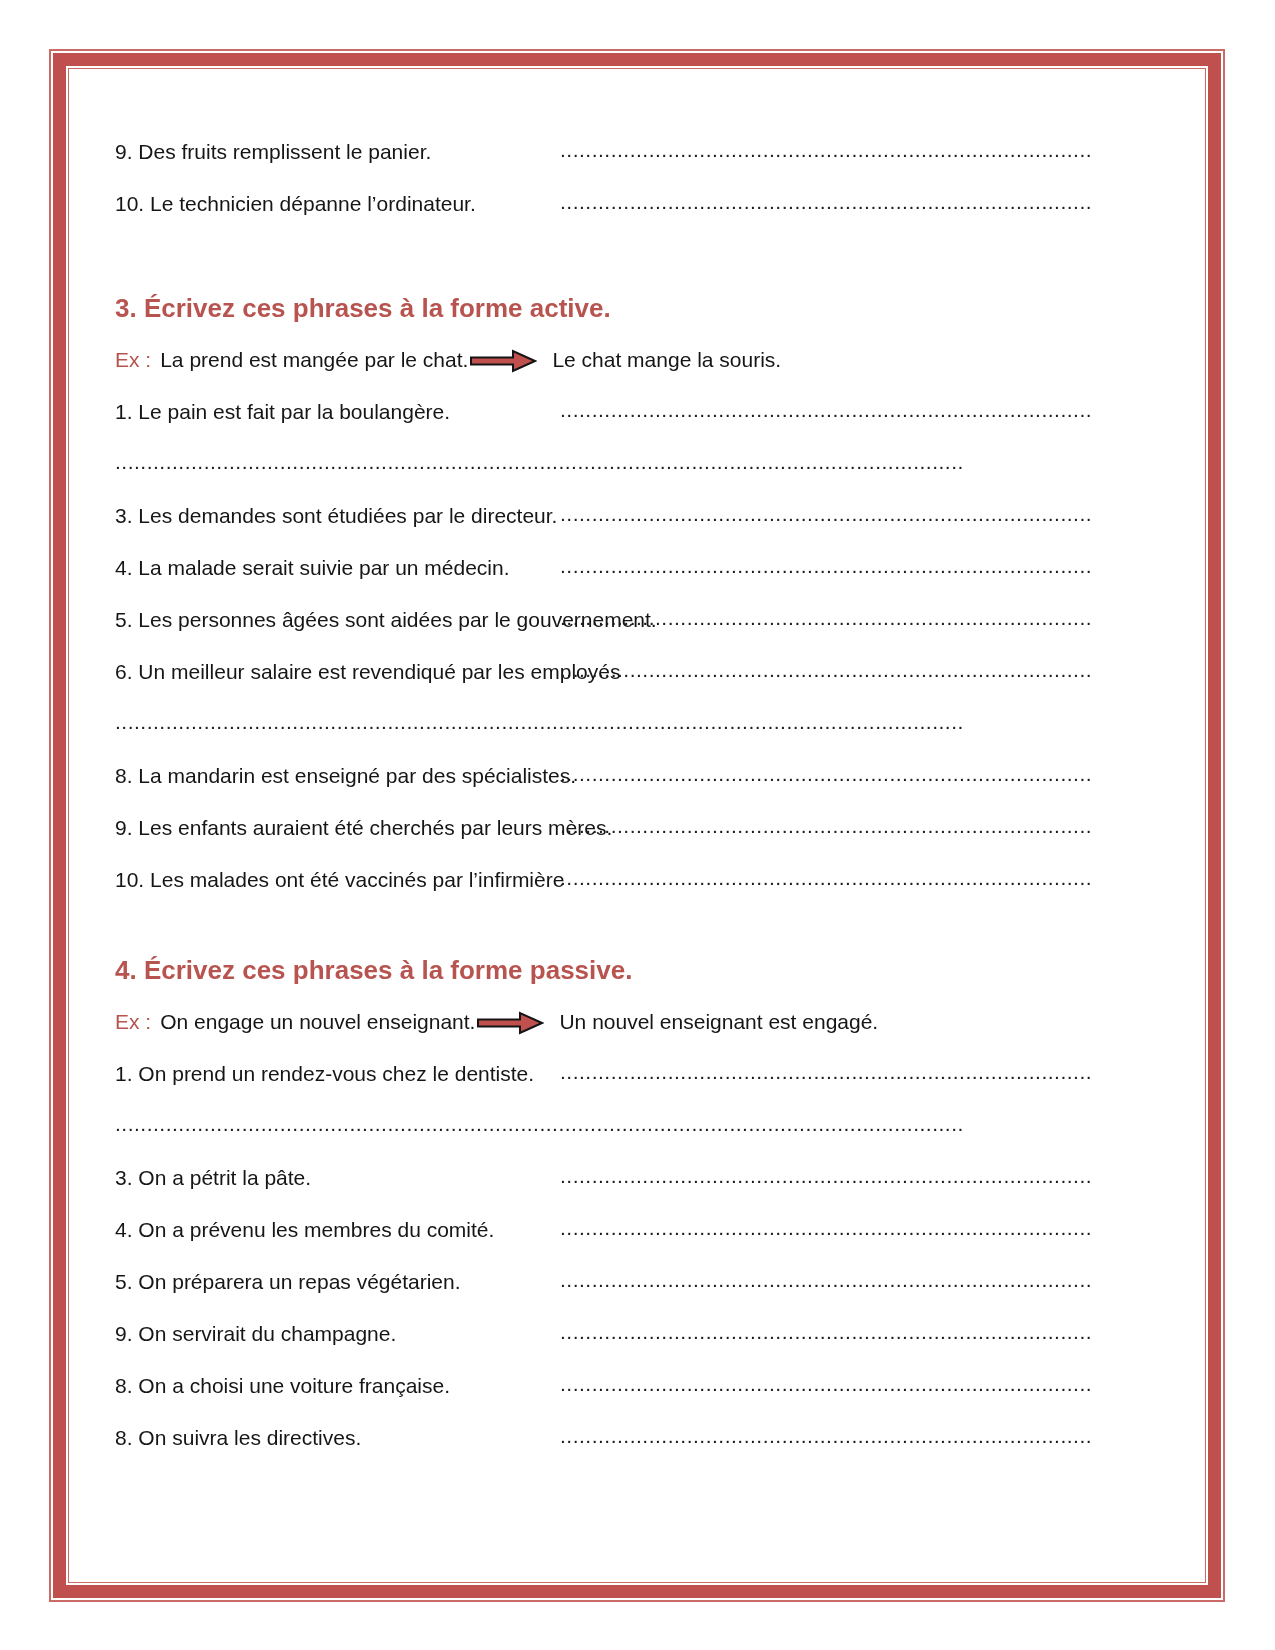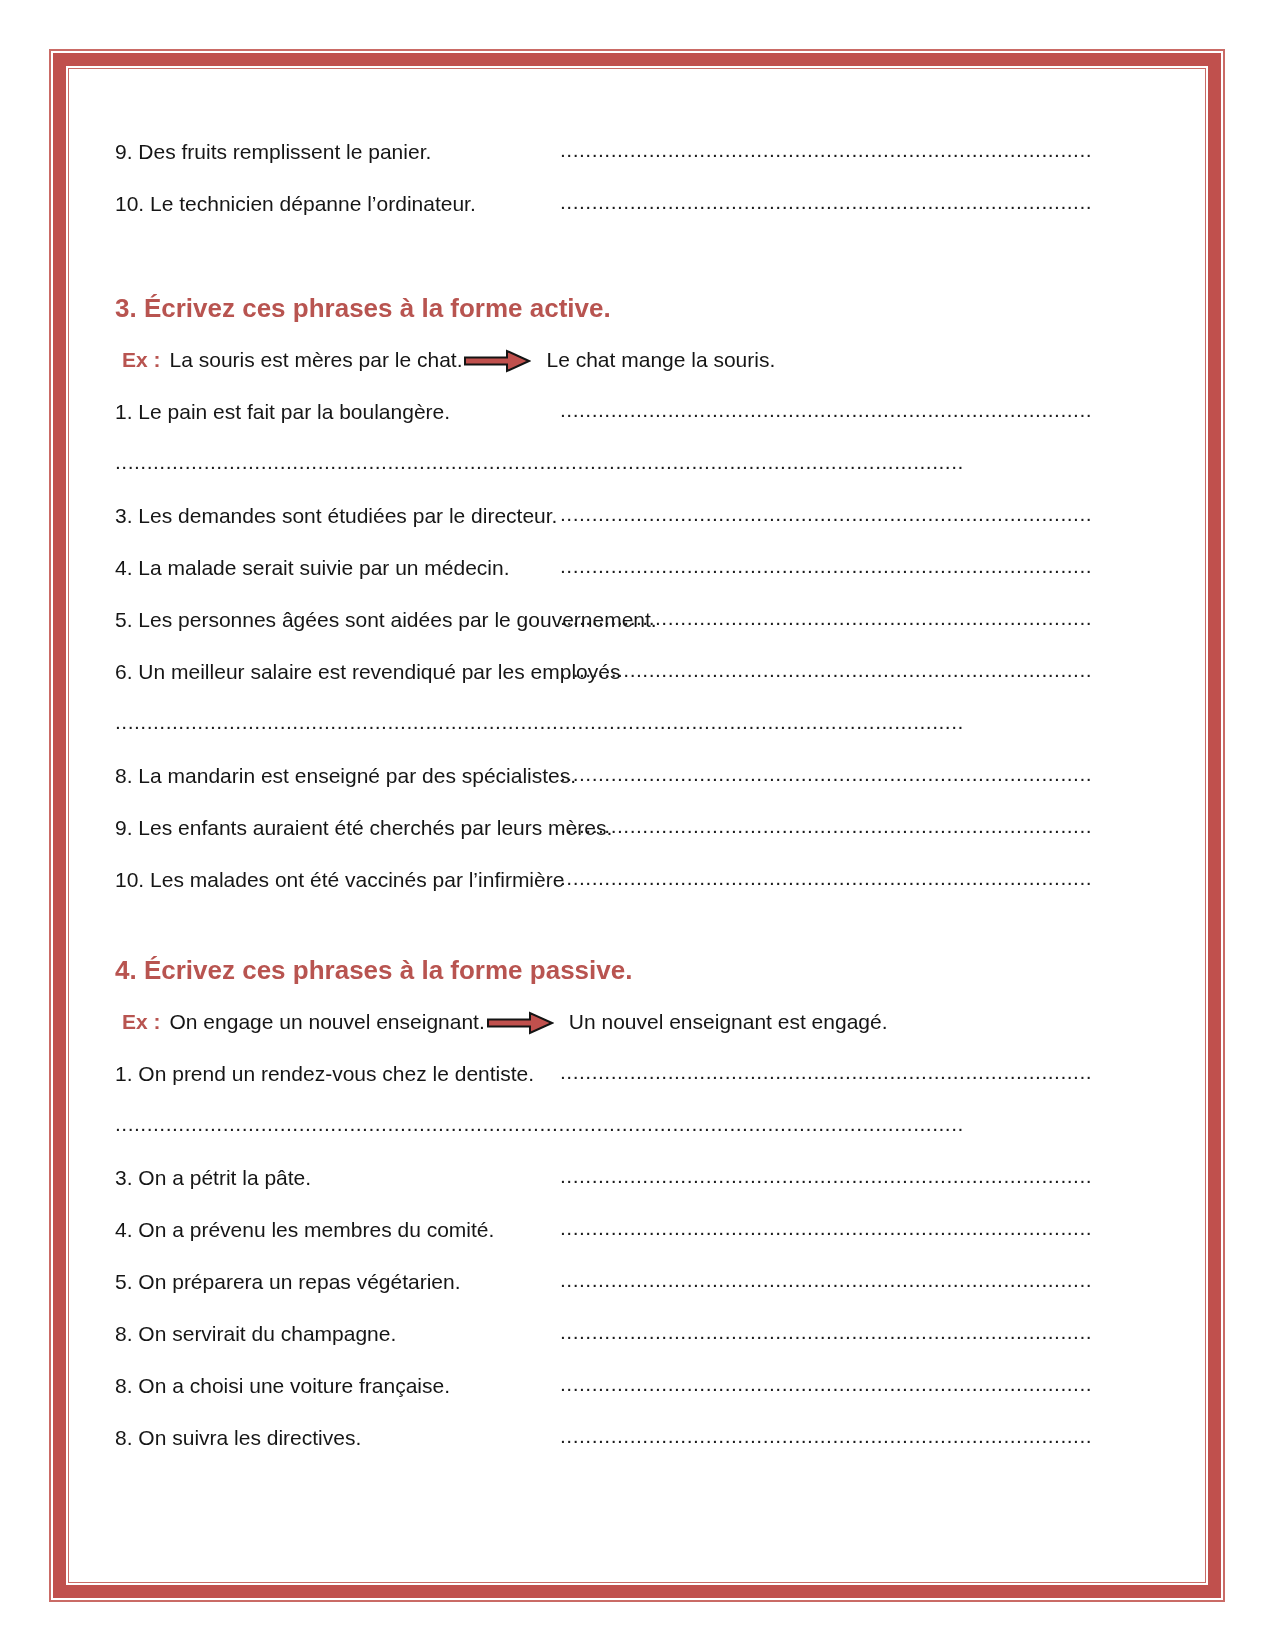--- a/index.html
+++ b/index.html
@@ -58,21 +58,21 @@
     white-space: nowrap;
     letter-spacing: 0.5px;
     color: #1c1c1c;
     transform: translateY(-2px);
   }
 
   .heading-row { font-weight: bold; color: var(--heading); font-size: 26px; }
   .gap-lg { margin-top: 52px; }
   .gap-md { margin-top: 38px; }
 
-  .ex-label { color: var(--heading); font-weight: bold; margin-right: 9px; white-space: nowrap; margin-left: 7px; }
+  .ex-label { color: var(--heading); font-weight: normal; margin-right: 9px; white-space: nowrap; }
   .arrow { margin: 0 15px 0 2px; flex: 0 0 auto; transform: translateY(1px); }
 </style>
 </head>
 <body>
 
 <div class="page">
   <div class="frame-outer">
     <div class="frame-band">
       <div class="frame-inner">
 
@@ -86,21 +86,21 @@
             <span class="txt">10. Le technicien dépanne l’ordinateur.</span>
             <span class="dots">......................................................................................................................................</span>
           </div>
 
           <div class="row heading-row gap-lg">
             <span class="txt">3. Écrivez ces phrases à la forme active.</span>
           </div>
 
           <div class="row">
             <span class="ex-label">Ex :</span>
-            <span class="txt">La souris est mères par le chat.</span>
+            <span class="txt">La prend est mangée par le chat.</span>
             <svg class="arrow" width="67" height="24" viewBox="0 0 67 24">
               <polygon points="1,8.5 43,8.5 43,2 65,12 43,22 43,15.5 1,15.5" fill="#C0504D" stroke="#141414" stroke-width="2" stroke-linejoin="miter"></polygon>
             </svg>
             <span class="txt">Le chat mange la souris.</span>
           </div>
 
           <div class="row item">
             <span class="txt">1. Le pain est fait par la boulangère.</span>
             <span class="dots">......................................................................................................................................</span>
           </div>
@@ -165,21 +165,21 @@
           </div>
           <div class="row item">
             <span class="txt">4. On a prévenu les membres du comité.</span>
             <span class="dots">......................................................................................................................................</span>
           </div>
           <div class="row item">
             <span class="txt">5. On préparera un repas végétarien.</span>
             <span class="dots">......................................................................................................................................</span>
           </div>
           <div class="row item">
-            <span class="txt">8. On servirait du champagne.</span>
+            <span class="txt">9. On servirait du champagne.</span>
             <span class="dots">......................................................................................................................................</span>
           </div>
           <div class="row item">
             <span class="txt">8. On a choisi une voiture française.</span>
             <span class="dots">......................................................................................................................................</span>
           </div>
           <div class="row item">
             <span class="txt">8. On suivra les directives.</span>
             <span class="dots">......................................................................................................................................</span>
           </div>

